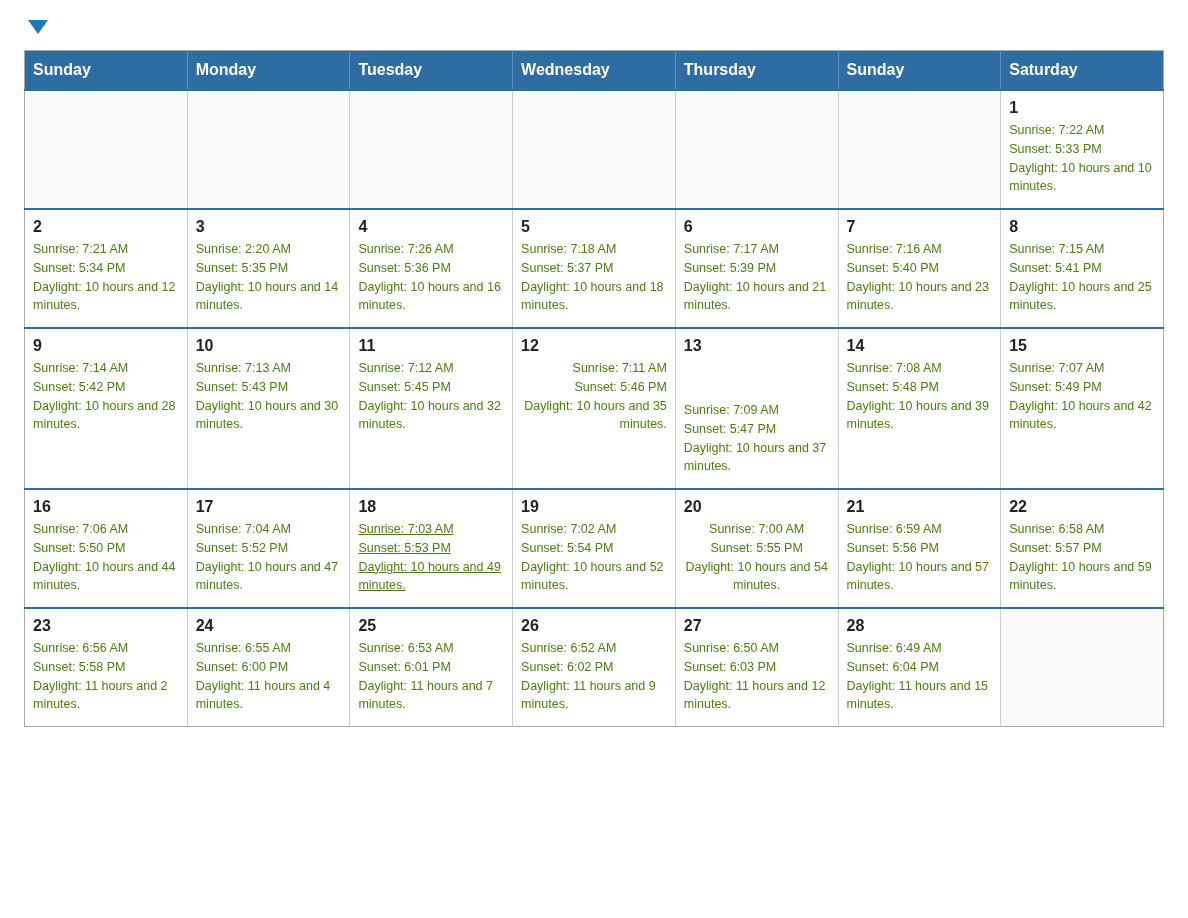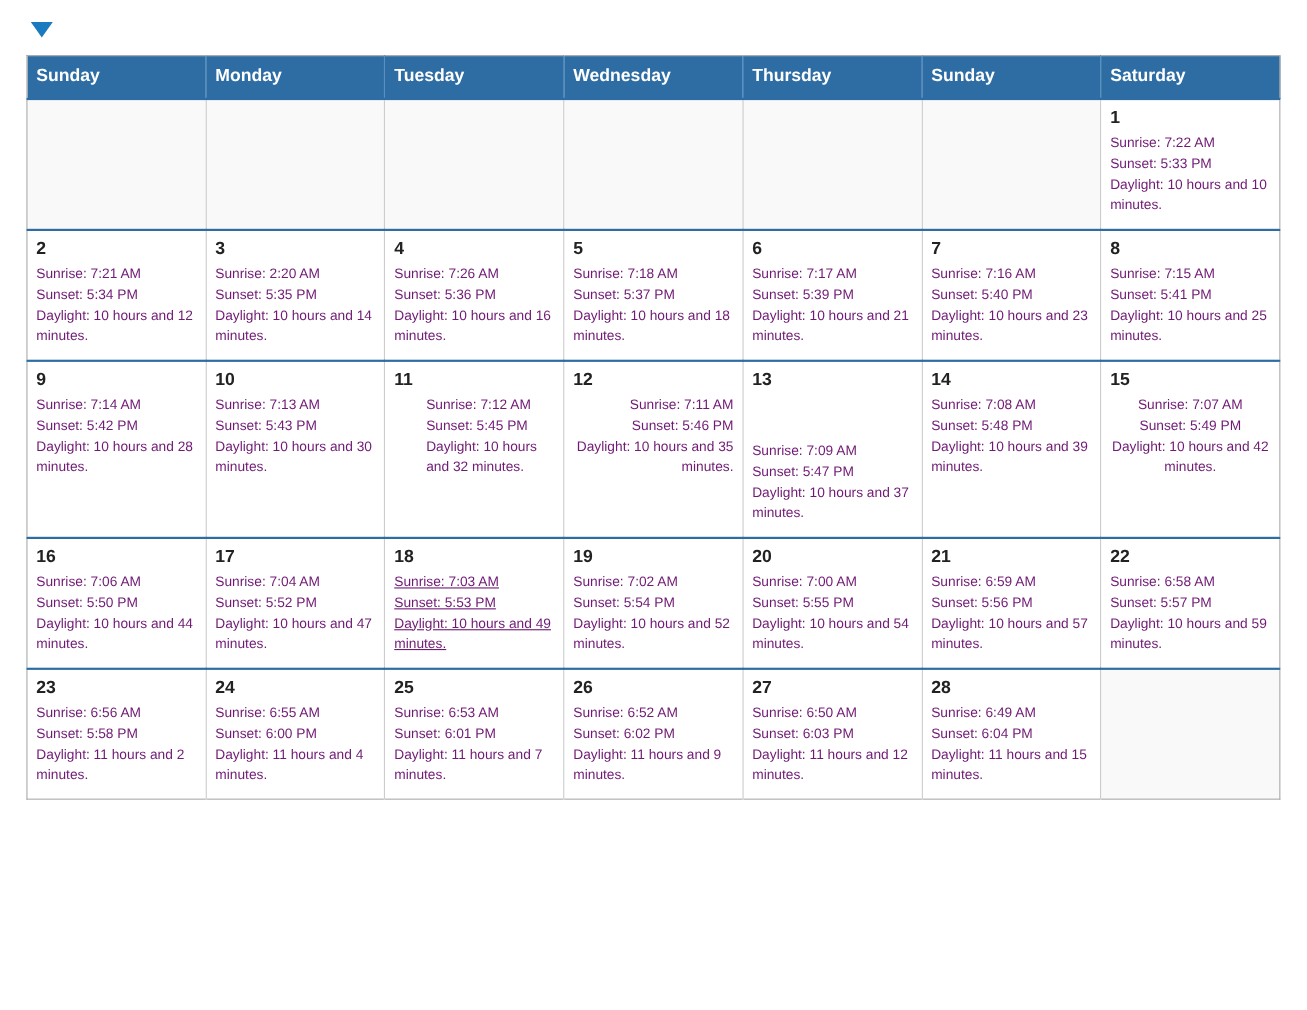--- a/index.html
+++ b/index.html
@@ -91,21 +91,21 @@
     }
     .day-num {
       font-size: 16px;
       font-weight: bold;
       margin-bottom: 4px;
       color: #222;
     }
     .day-info {
       font-size: 12.5px;
       line-height: 1.5;
-      color: #701a75;
+      color: #4d7c0f;
     }
     .empty-cell {
       background: #f9f9f9;
     }
   </style>
 </head>
 <body>
 
 <div class="header">
   <div class="logo">
@@ -200,21 +200,21 @@
 Daylight: 10 hours and 28 minutes.</div>
         </td>
         <td>
           <div class="day-num">10</div>
           <div class="day-info" style="white-space: pre-line;">Sunrise: 7:13 AM
 Sunset: 5:43 PM
 Daylight: 10 hours and 30 minutes.</div>
         </td>
         <td>
           <div class="day-num">11</div>
-          <div class="day-info" style="white-space: pre-line; margin-left: 29px;">Sunrise: 7:12 AM
+          <div class="day-info" style="white-space: pre-line;">Sunrise: 7:12 AM
 Sunset: 5:45 PM
 Daylight: 10 hours and 32 minutes.</div>
         </td>
         <td>
           <div class="day-num">12</div>
           <div class="day-info" style="white-space: pre-line; text-align: right;">Sunrise: 7:11 AM
 Sunset: 5:46 PM
 Daylight: 10 hours and 35 minutes.</div>
         </td>
         <td>
@@ -224,21 +224,21 @@
 Daylight: 10 hours and 37 minutes.</div>
         </td>
         <td>
           <div class="day-num">14</div>
           <div class="day-info" style="white-space: pre-line;">Sunrise: 7:08 AM
 Sunset: 5:48 PM
 Daylight: 10 hours and 39 minutes.</div>
         </td>
         <td>
           <div class="day-num">15</div>
-          <div class="day-info" style="white-space: pre-line; text-align: center;">Sunrise: 7:07 AM
+          <div class="day-info" style="white-space: pre-line;">Sunrise: 7:07 AM
 Sunset: 5:49 PM
 Daylight: 10 hours and 42 minutes.</div>
         </td>
       </tr>
       <tr>
         <td>
           <div class="day-num">16</div>
           <div class="day-info" style="white-space: pre-line;">Sunrise: 7:06 AM
 Sunset: 5:50 PM
 Daylight: 10 hours and 44 minutes.</div>
@@ -256,21 +256,21 @@
 Daylight: 10 hours and 49 minutes.</div>
         </td>
         <td>
           <div class="day-num">19</div>
           <div class="day-info" style="white-space: pre-line;">Sunrise: 7:02 AM
 Sunset: 5:54 PM
 Daylight: 10 hours and 52 minutes.</div>
         </td>
         <td>
           <div class="day-num">20</div>
-          <div class="day-info" style="white-space: pre-line;">Sunrise: 7:00 AM
+          <div class="day-info" style="white-space: pre-line; text-align: center;">Sunrise: 7:00 AM
 Sunset: 5:55 PM
 Daylight: 10 hours and 54 minutes.</div>
         </td>
         <td>
           <div class="day-num">21</div>
           <div class="day-info" style="white-space: pre-line;">Sunrise: 6:59 AM
 Sunset: 5:56 PM
 Daylight: 10 hours and 57 minutes.</div>
         </td>
         <td>

